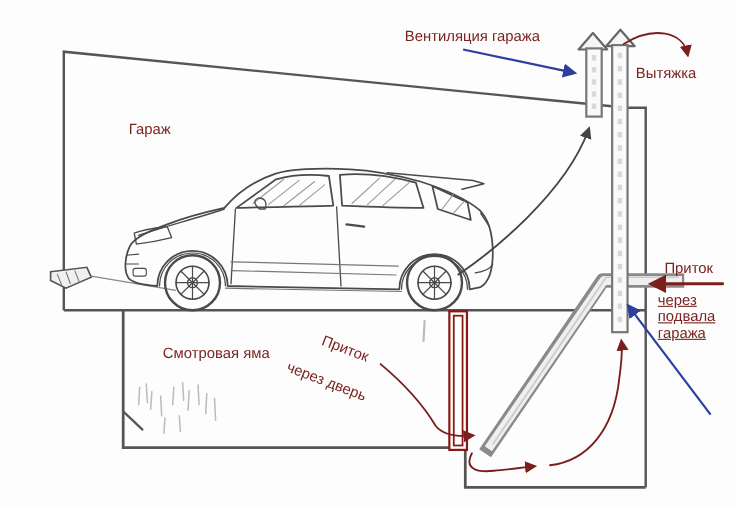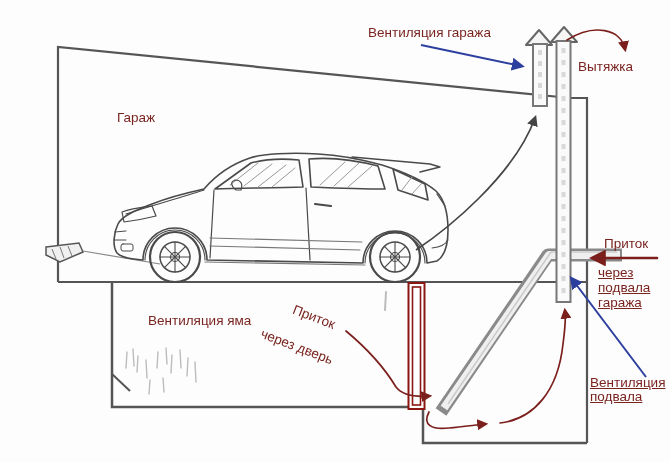--- a/index.html
+++ b/index.html
@@ -156,30 +156,26 @@
 
     <g stroke="#2d3f9e" stroke-width="2" fill="none">
       <line x1="421" y1="45" x2="521" y2="66" marker-end="url(#mblue)"></line>
       <line x1="646" y1="377" x2="572" y2="279" marker-end="url(#mblue)"></line>
     </g>
   </svg>
 
   <div class="lbl" style="left:368px;top:25px">Вентиляция гаража</div>
   <div class="lbl" style="left:578px;top:59px">Вытяжка</div>
   <div class="lbl" style="left:117px;top:110px">Гараж</div>
-  <div class="lbl" style="left:148px;top:313px">Вентиляция яма</div>
+  <div class="lbl" style="left:148px;top:313px">Смотровая яма</div>
 
   <div class="lbl rot" style="left:296px;top:302px">Приток</div>
   <div class="lbl rot" style="left:264px;top:326px">через дверь</div>
 
   <div class="lbl" style="left:604px;top:236px">Приток</div>
   <div class="lbl blk15" style="left:598px;top:265px">
     <div class="ln">через</div>
     <div class="ln">подвала</div>
     <div class="ln">гаража</div>
   </div>
 
-  <div class="lbl blk14" style="left:590px;top:376px">
-    <div class="ln">Вентиляция</div>
-    <div class="ln">подвала</div>
-  </div>
 
 </div>
 
 </body></html>

